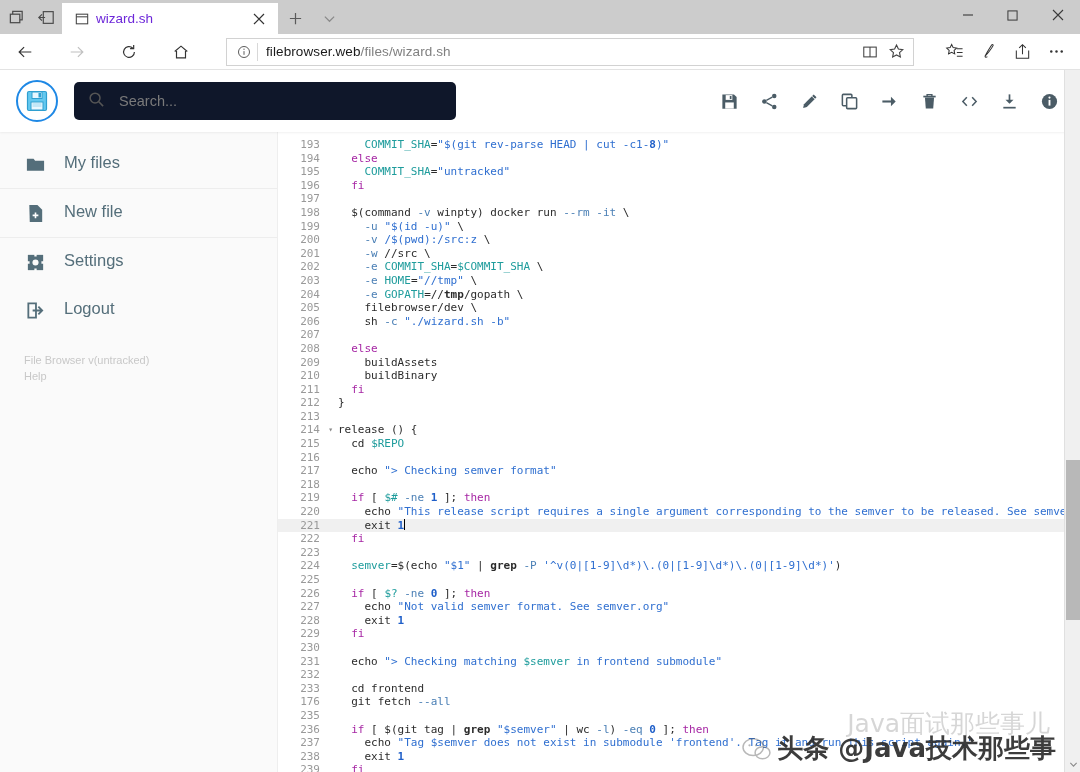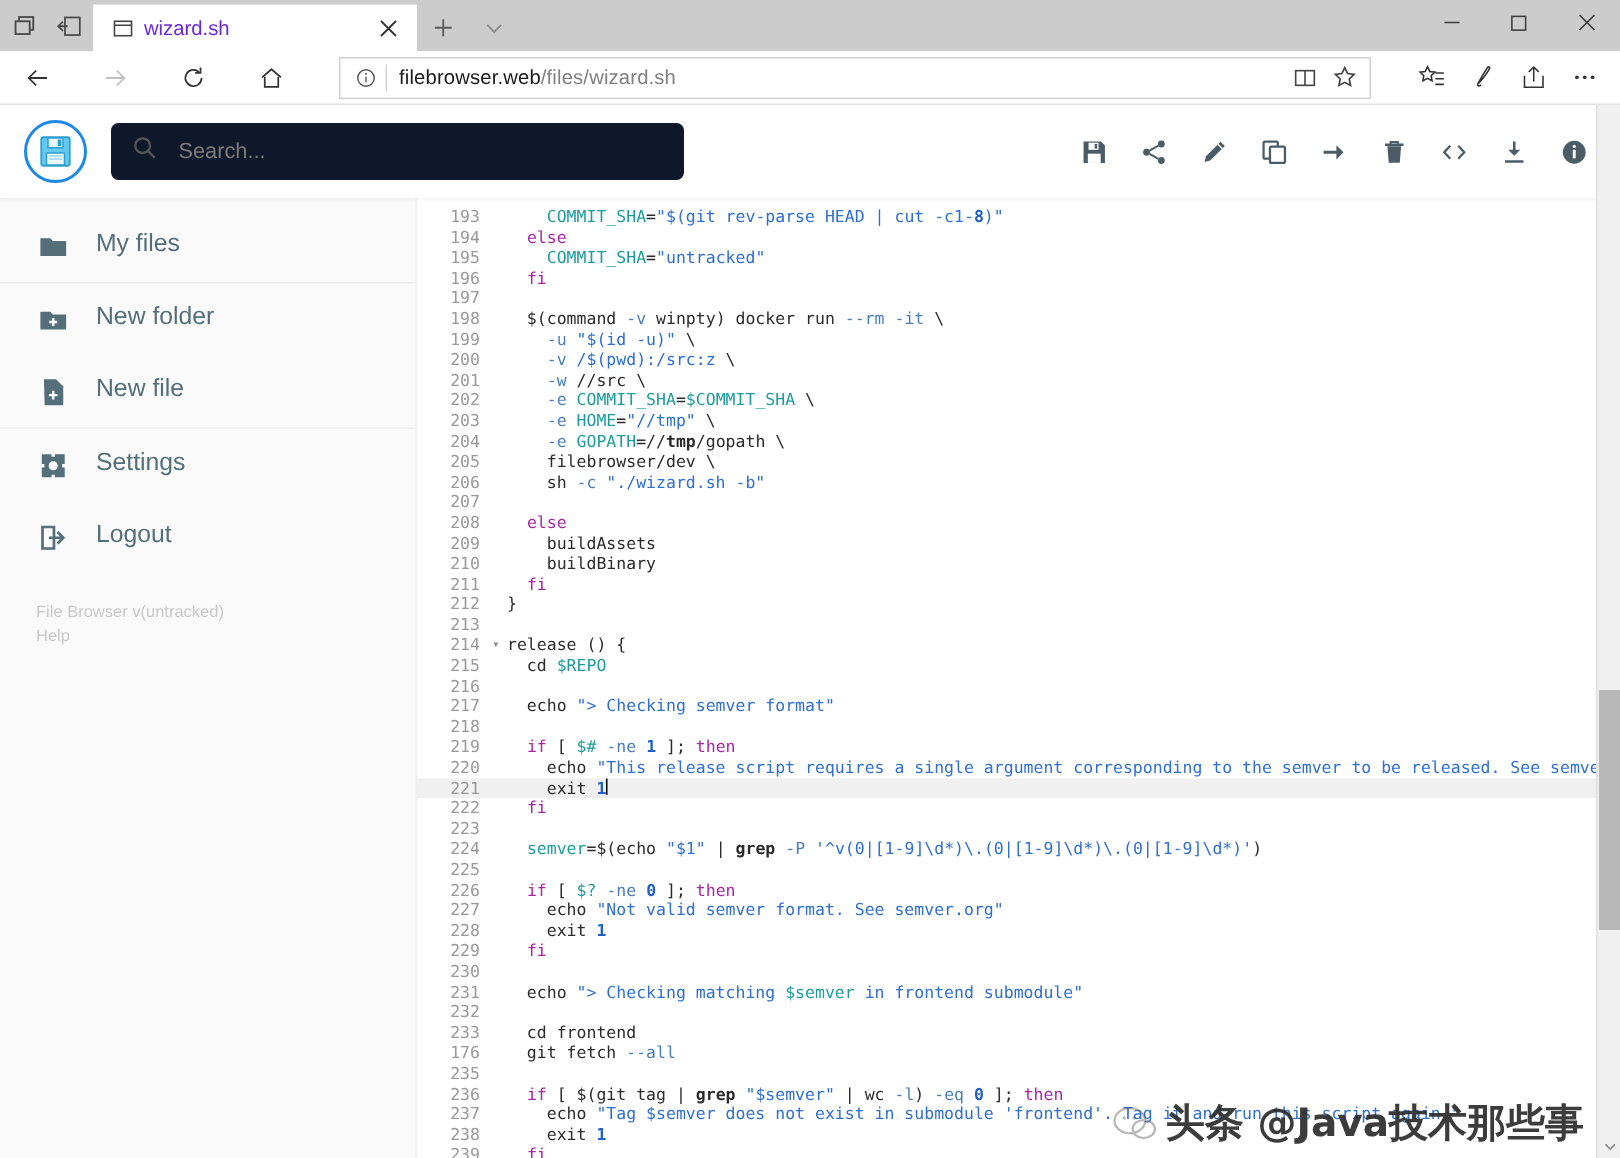--- a/index.html
+++ b/index.html
@@ -382,29 +382,20 @@
             <span class="si-ic">
               <svg width="21" height="21" viewBox="0 0 22 22">
                   <path d="M2 5h7l1.6 2H20v10.5H2z" fill="#546e7a"></path>
                 </svg>
             </span>
             <span>My files</span>
           </div>
         </div>
 
         <div class="side-group">
-          <div class="side-item">
-            <span class="si-ic">
-              <svg width="21" height="21" viewBox="0 0 22 22">
-                  <path d="M2 5h7l1.6 2H20v10.5H2z" fill="#546e7a"></path>
-                  <path d="M11 9.5v5.5M8.2 12.2h5.6" stroke="#fff" stroke-width="1.7"></path>
-                </svg>
-            </span>
-            <span>New folder</span>
-          </div>
           <div class="side-item">
             <span class="si-ic">
               <svg width="21" height="21" viewBox="0 0 22 22">
                   <path d="M4.5 2h8.5l5 5v13h-13z" fill="#546e7a"></path>
                   <path d="M11 10v6M8 13h6" stroke="#fff" stroke-width="1.7"></path>
                 </svg>
             </span>
             <span>New file</span>
           </div>
         </div>
@@ -493,20 +484,21 @@
     <div class="vscroll">
       <div class="vthumb" id="vthumb" style="top: 390px; height: 160px;"></div>
       <div class="vsc-arrow" style="bottom:0;">
         <svg width="9" height="9" viewBox="0 0 10 10">
             <path d="M1.5 3.2 5 6.8l3.5-3.6" fill="none" stroke="#8a8a8a" stroke-width="1.2"></path>
           </svg>
       </div>
     </div>
 
     <div class="watermark">
+      <div class="wm-ghost">Java面试那些事儿</div>
       <div class="wm-main">
         <span class="wm-chat">
           <svg width="30" height="26" viewBox="0 0 32 28">
               <ellipse cx="13" cy="12" rx="11" ry="9" fill="none" stroke="#555" stroke-width="1.6"></ellipse>
               <ellipse cx="23" cy="18" rx="8" ry="6.5" fill="none" stroke="#555" stroke-width="1.6"></ellipse>
               <circle cx="9" cy="10" r="1.2" fill="#555"></circle>
               <circle cx="16" cy="10" r="1.2" fill="#555"></circle>
             </svg>
         </span>
         <span>头条 @Java技术那些事</span>

